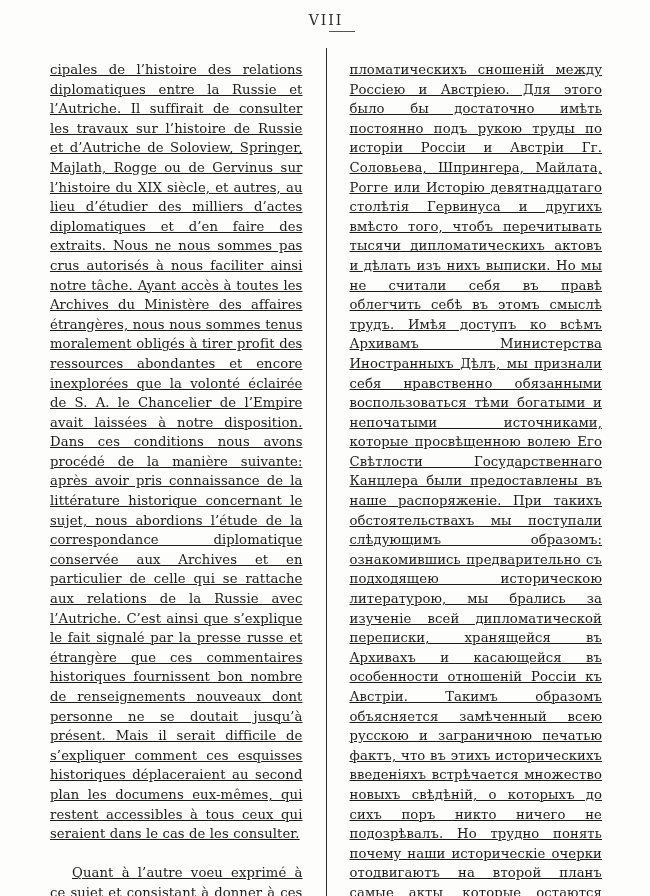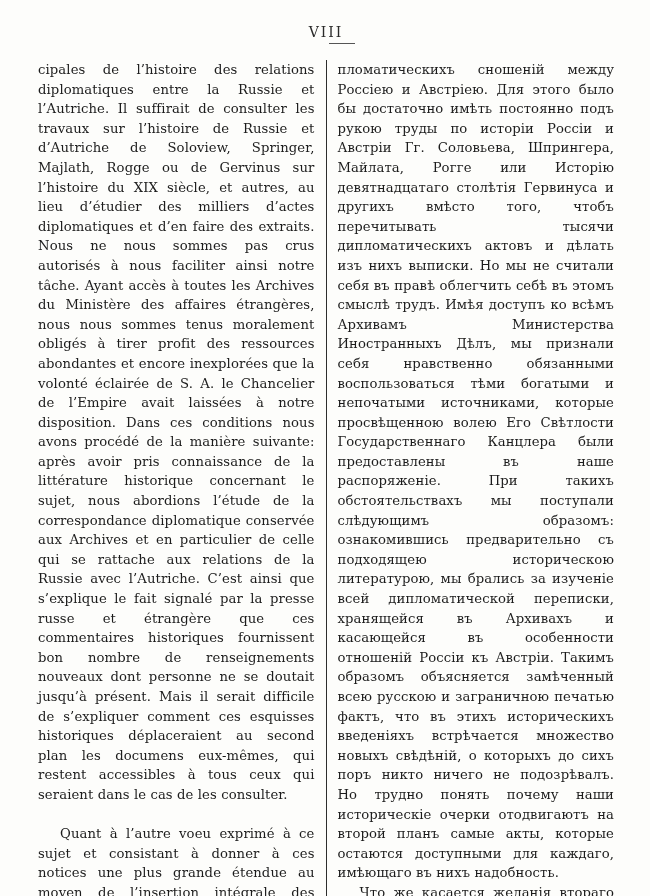--- a/index.html
+++ b/index.html
@@ -9,21 +9,21 @@
   body {
     width: 650px;
     height: 896px;
     background: #fdfdfb;
     overflow: hidden;
   }
   .page {
     box-sizing: border-box;
     width: 650px;
     height: 712px;
-    padding: 24px 36px 10px 38px;
+    padding: 12px 36px 10px 38px;
     font-family: "DejaVu Serif", "Liberation Serif", serif;
     color: #1c1c1c;
   }
   .page-header {
     text-align: center;
     height: 36px;
   }
   .page-number {
     font-size: 14px;
     letter-spacing: 2px;
@@ -52,21 +52,22 @@
   }
   .column-right {
     padding-left: 11px;
   }
   .divider {
     flex: 0 0 1px;
     width: 1px;
     background: #2d2d2d;
   }
   .para {
-    margin: 0;
+    margin: 12px;
+    text-decoration: underline;
   }
   .para.indent {
     text-indent: 22px;
   }
   .para.para-space {
     margin-top: 19.6px;
   }
 </style>
 </head>
 <body>

